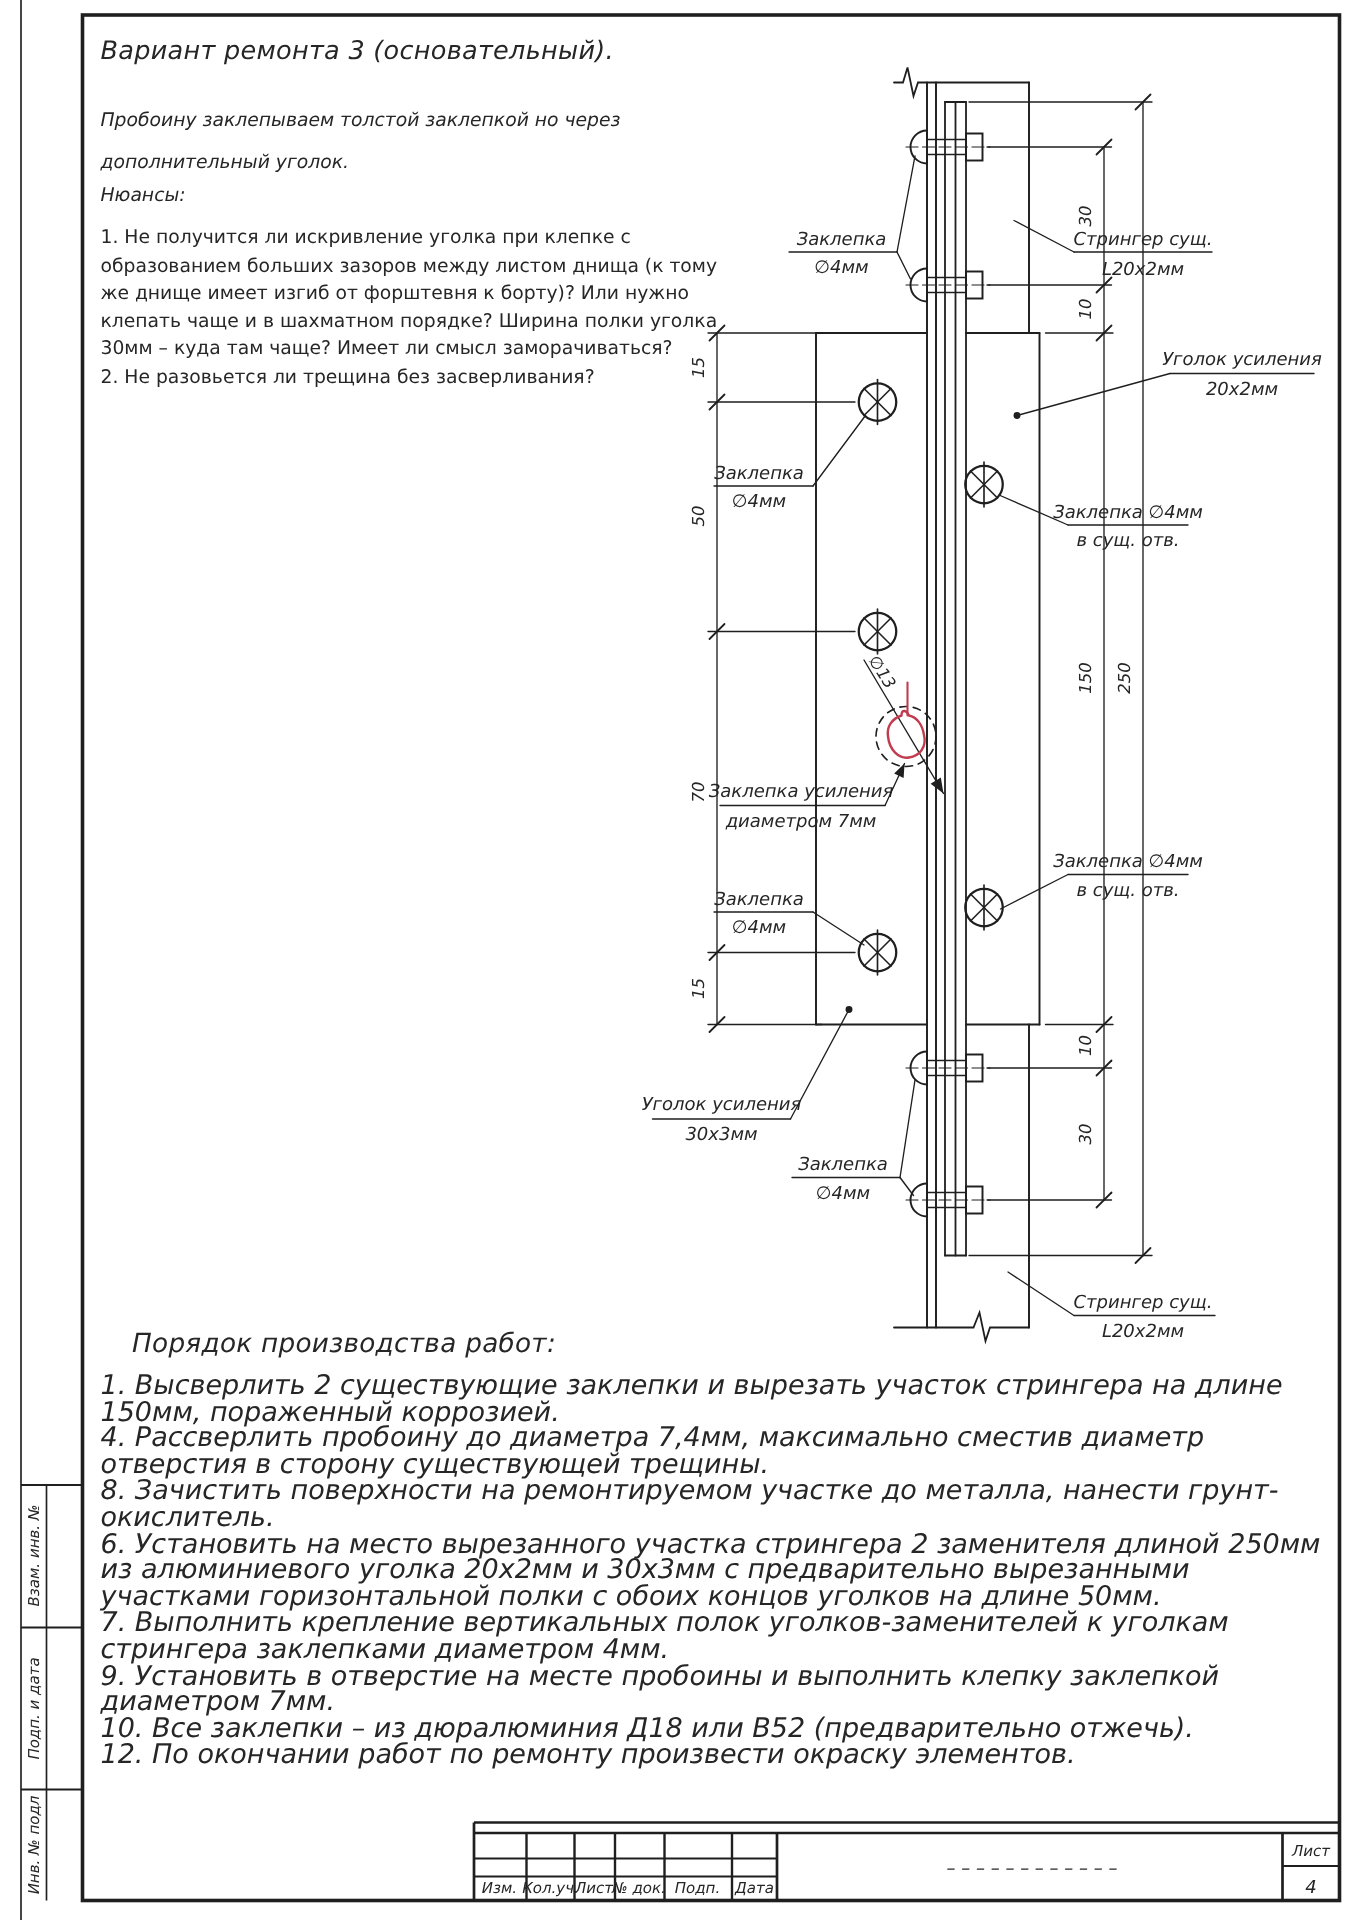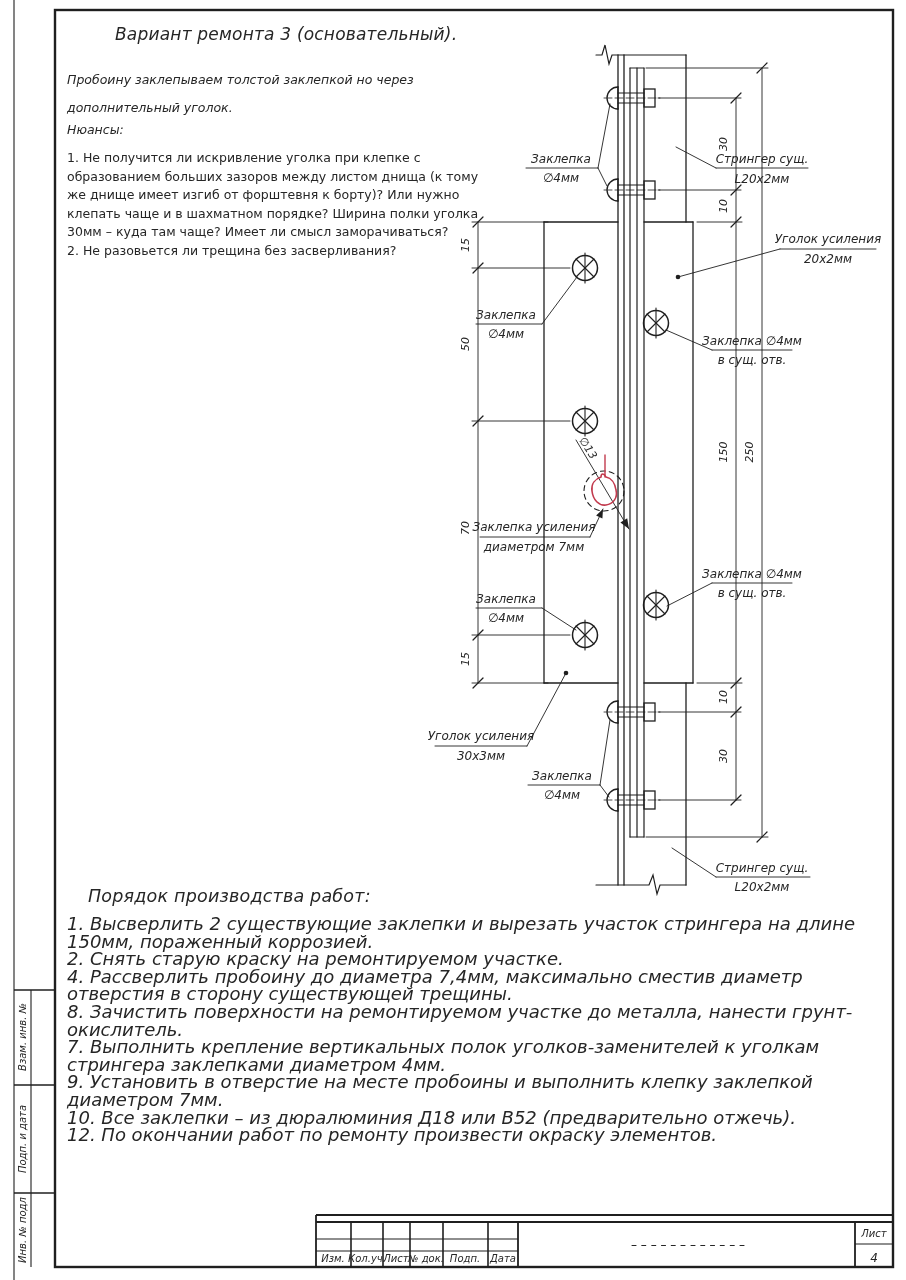--- a/index.html
+++ b/index.html
@@ -1,20 +1,20 @@
 <!DOCTYPE html>
 <html><head>
 <meta charset="utf-8">
 <style>
   html,body{margin:0;padding:0;background:#e9e9e9;}
   .page{position:relative;width:906px;height:1280px;background:#ffffff;overflow:hidden;
         font-family:"DejaVu Sans",sans-serif;color:#262626;}
   .abs{position:absolute;}
   svg{position:absolute;left:0;top:0;}
-  .doc-title{left:67px;top:24px;font-size:17px;font-style:italic;letter-spacing:.2px;margin-left:48px;}
+  .doc-title{left:67px;top:24px;font-size:17px;font-style:italic;letter-spacing:.2px;}
   .intro{left:67px;top:66px;width:444px;font-size:12.5px;font-style:italic;line-height:28px;}
   .nuances-head{left:67px;top:122px;font-size:12.5px;font-style:italic;}
   .nuances{left:67px;top:149px;width:432px;font-size:12.5px;line-height:18.5px;}
   .proc-head{left:88px;top:886px;font-size:17.5px;font-style:italic;letter-spacing:.2px;}
   .proc{left:67px;top:915px;width:824px;font-size:18px;font-style:italic;line-height:17.6px;}
   .t{font-style:italic;fill:#262626;}
   .lbl{font-size:12px;}
   .dim{font-size:11px;}
   .small{font-size:10px;}
   .ln{stroke:#1f1f1f;fill:none;}
@@ -315,22 +315,22 @@
   <div class="abs intro">Пробоину заклепываем толстой заклепкой но через дополнительный уголок.</div>
   <div class="abs nuances-head">Нюансы:</div>
   <div class="abs nuances">
     <div>1. Не получится ли искривление уголка при клепке с образованием больших зазоров между листом днища (к тому же днище имеет изгиб от форштевня к борту)? Или нужно клепать чаще и в шахматном порядке? Ширина полки уголка 30мм – куда там чаще? Имеет ли смысл заморачиваться?</div>
     <div>2. Не разовьется ли трещина без засверливания?</div>
   </div>
 
   <div class="abs proc-head">Порядок производства работ:</div>
   <div class="abs proc">
     <div>1. Высверлить 2 существующие заклепки и вырезать участок стрингера на длине 150мм, пораженный коррозией.</div>
-    <div>2. Снять старую краску на ремонтируемом участке.</div>
     <div>4. Рассверлить пробоину до диаметра 7,4мм, максимально сместив диаметр отверстия в сторону существующей трещины.</div>
     <div>8. Зачистить поверхности на ремонтируемом участке до металла, нанести грунт-окислитель.</div>
+    <div>6. Установить на место вырезанного участка стрингера 2 заменителя длиной 250мм из алюминиевого уголка 20х2мм и 30х3мм с предварительно вырезанными участками горизонтальной полки с обоих концов уголков на длине 50мм.</div>
     <div>7. Выполнить крепление вертикальных полок уголков-заменителей к уголкам стрингера заклепками диаметром 4мм.</div>
     <div>9. Установить в отверстие на месте пробоины и выполнить клепку заклепкой диаметром 7мм.</div>
     <div>10. Все заклепки – из дюралюминия Д18 или В52 (предварительно отжечь).</div>
     <div>12. По окончании работ по ремонту произвести окраску элементов.</div>
   </div>
 
 </div>
 
 </body></html>

